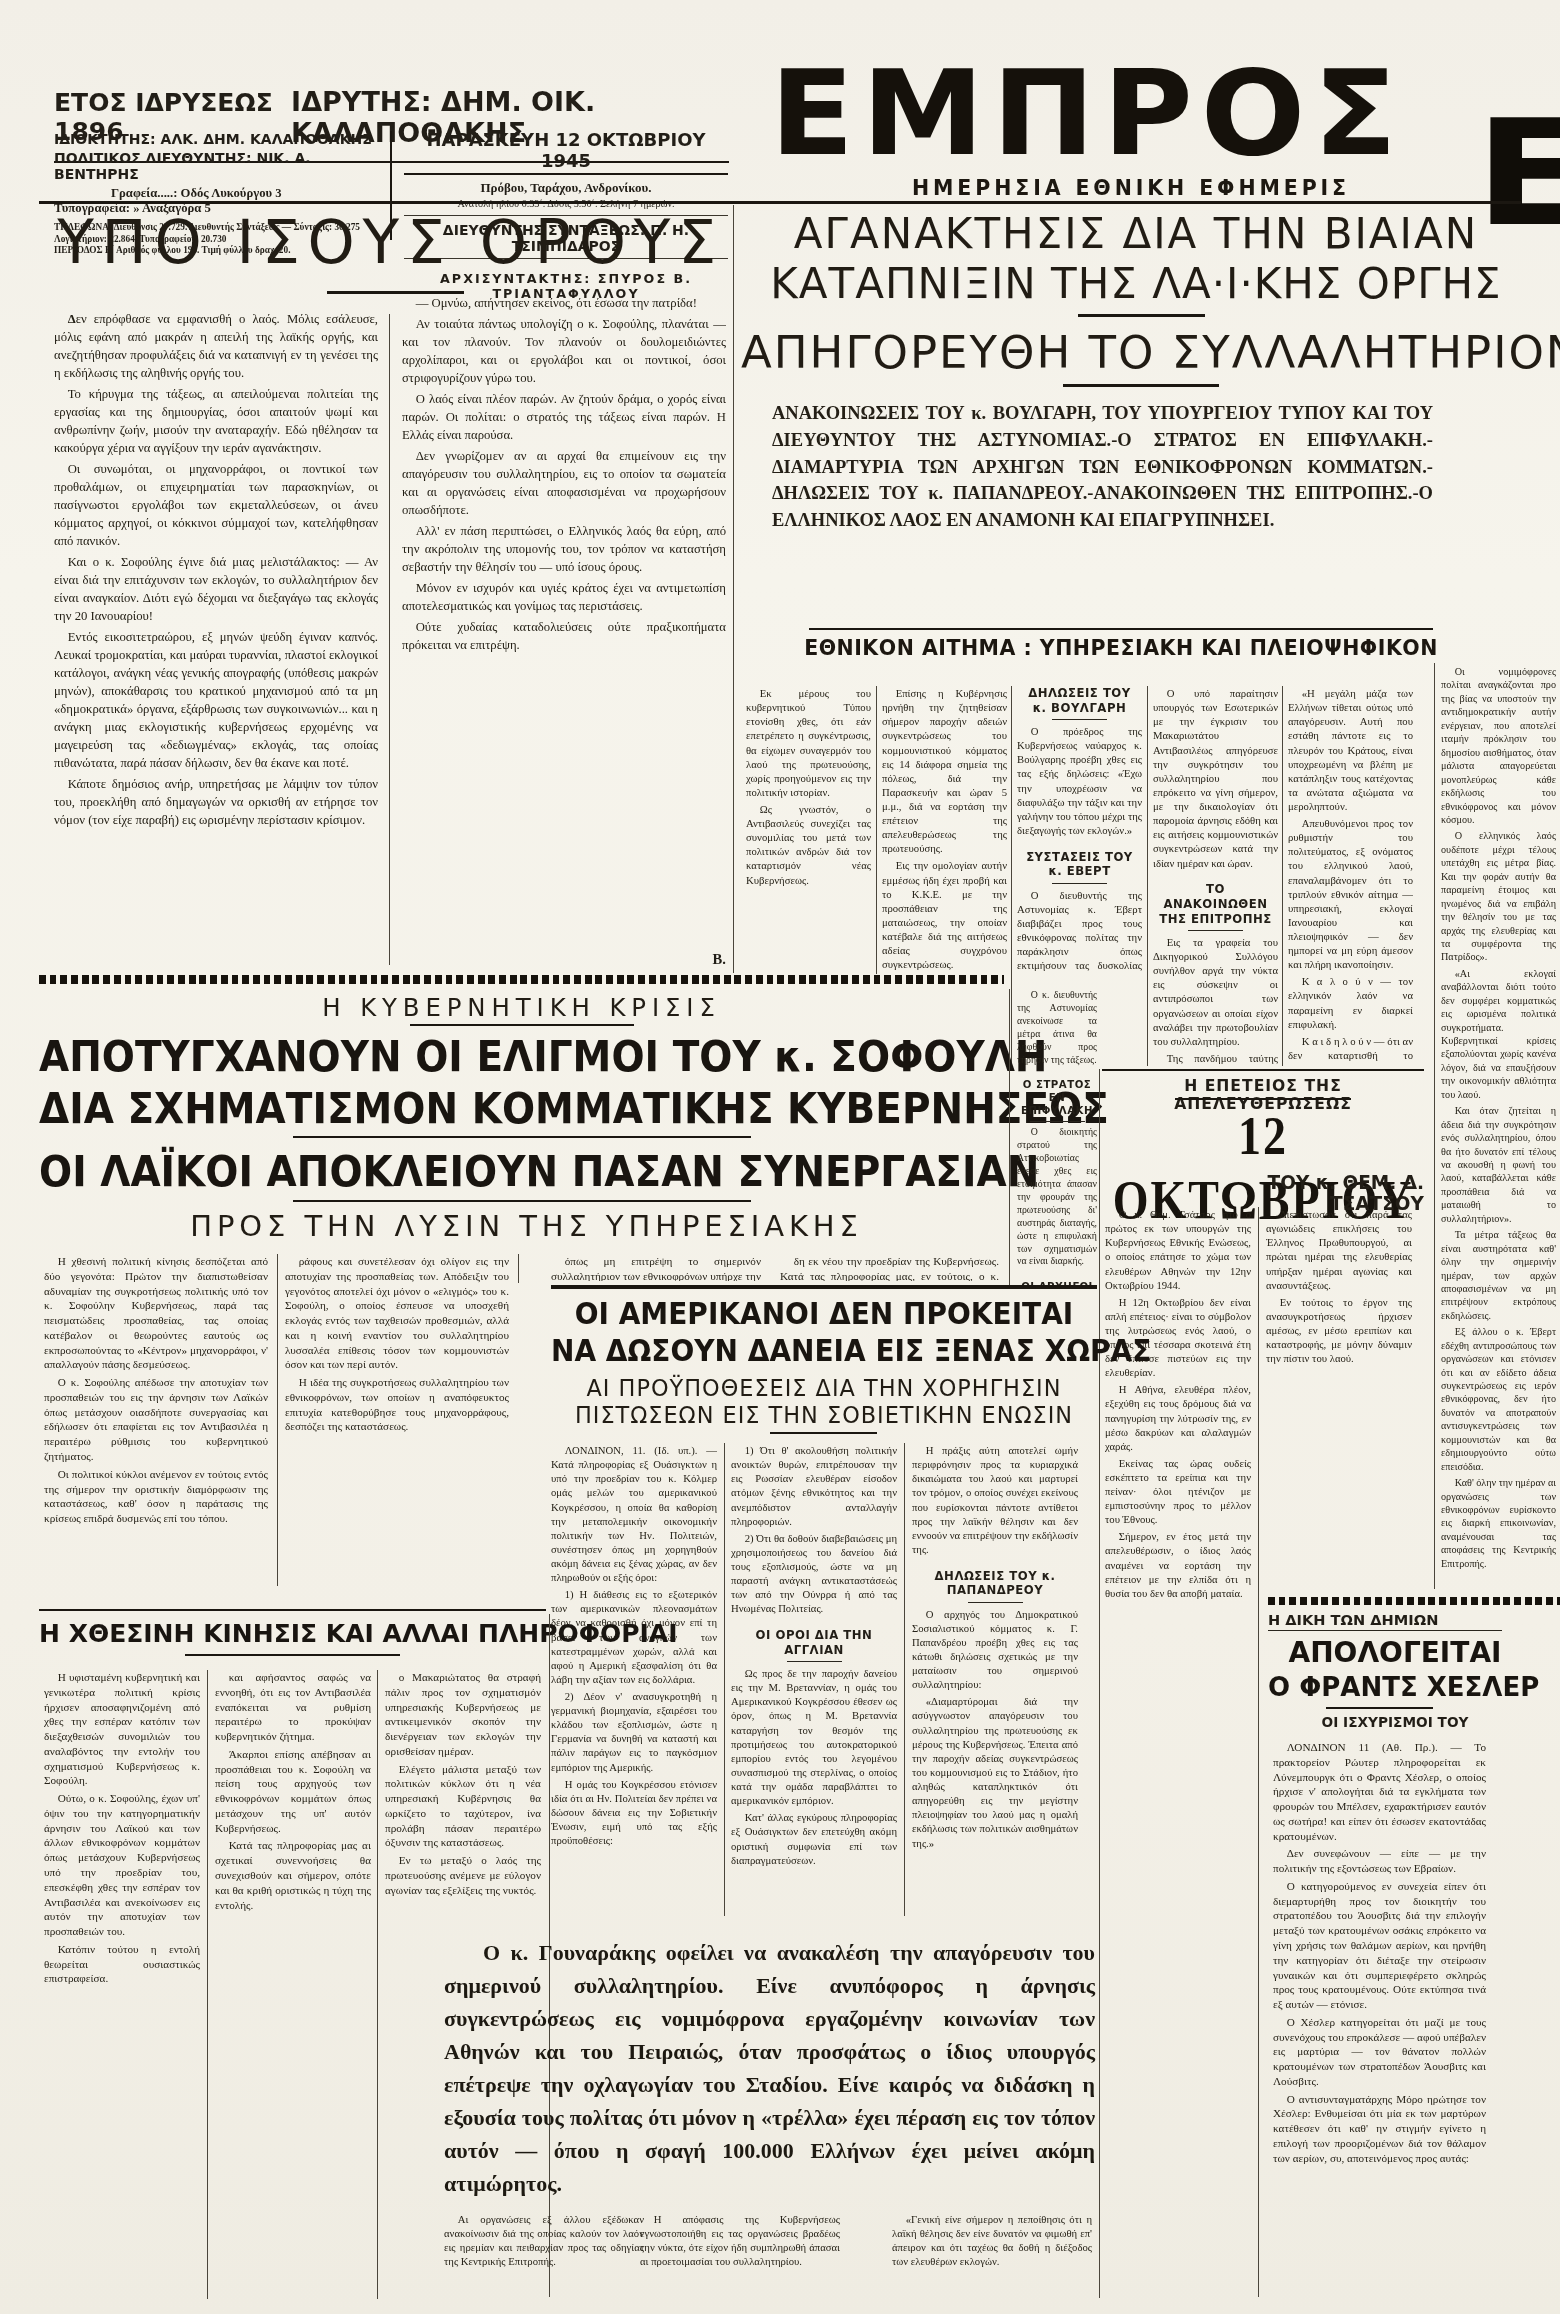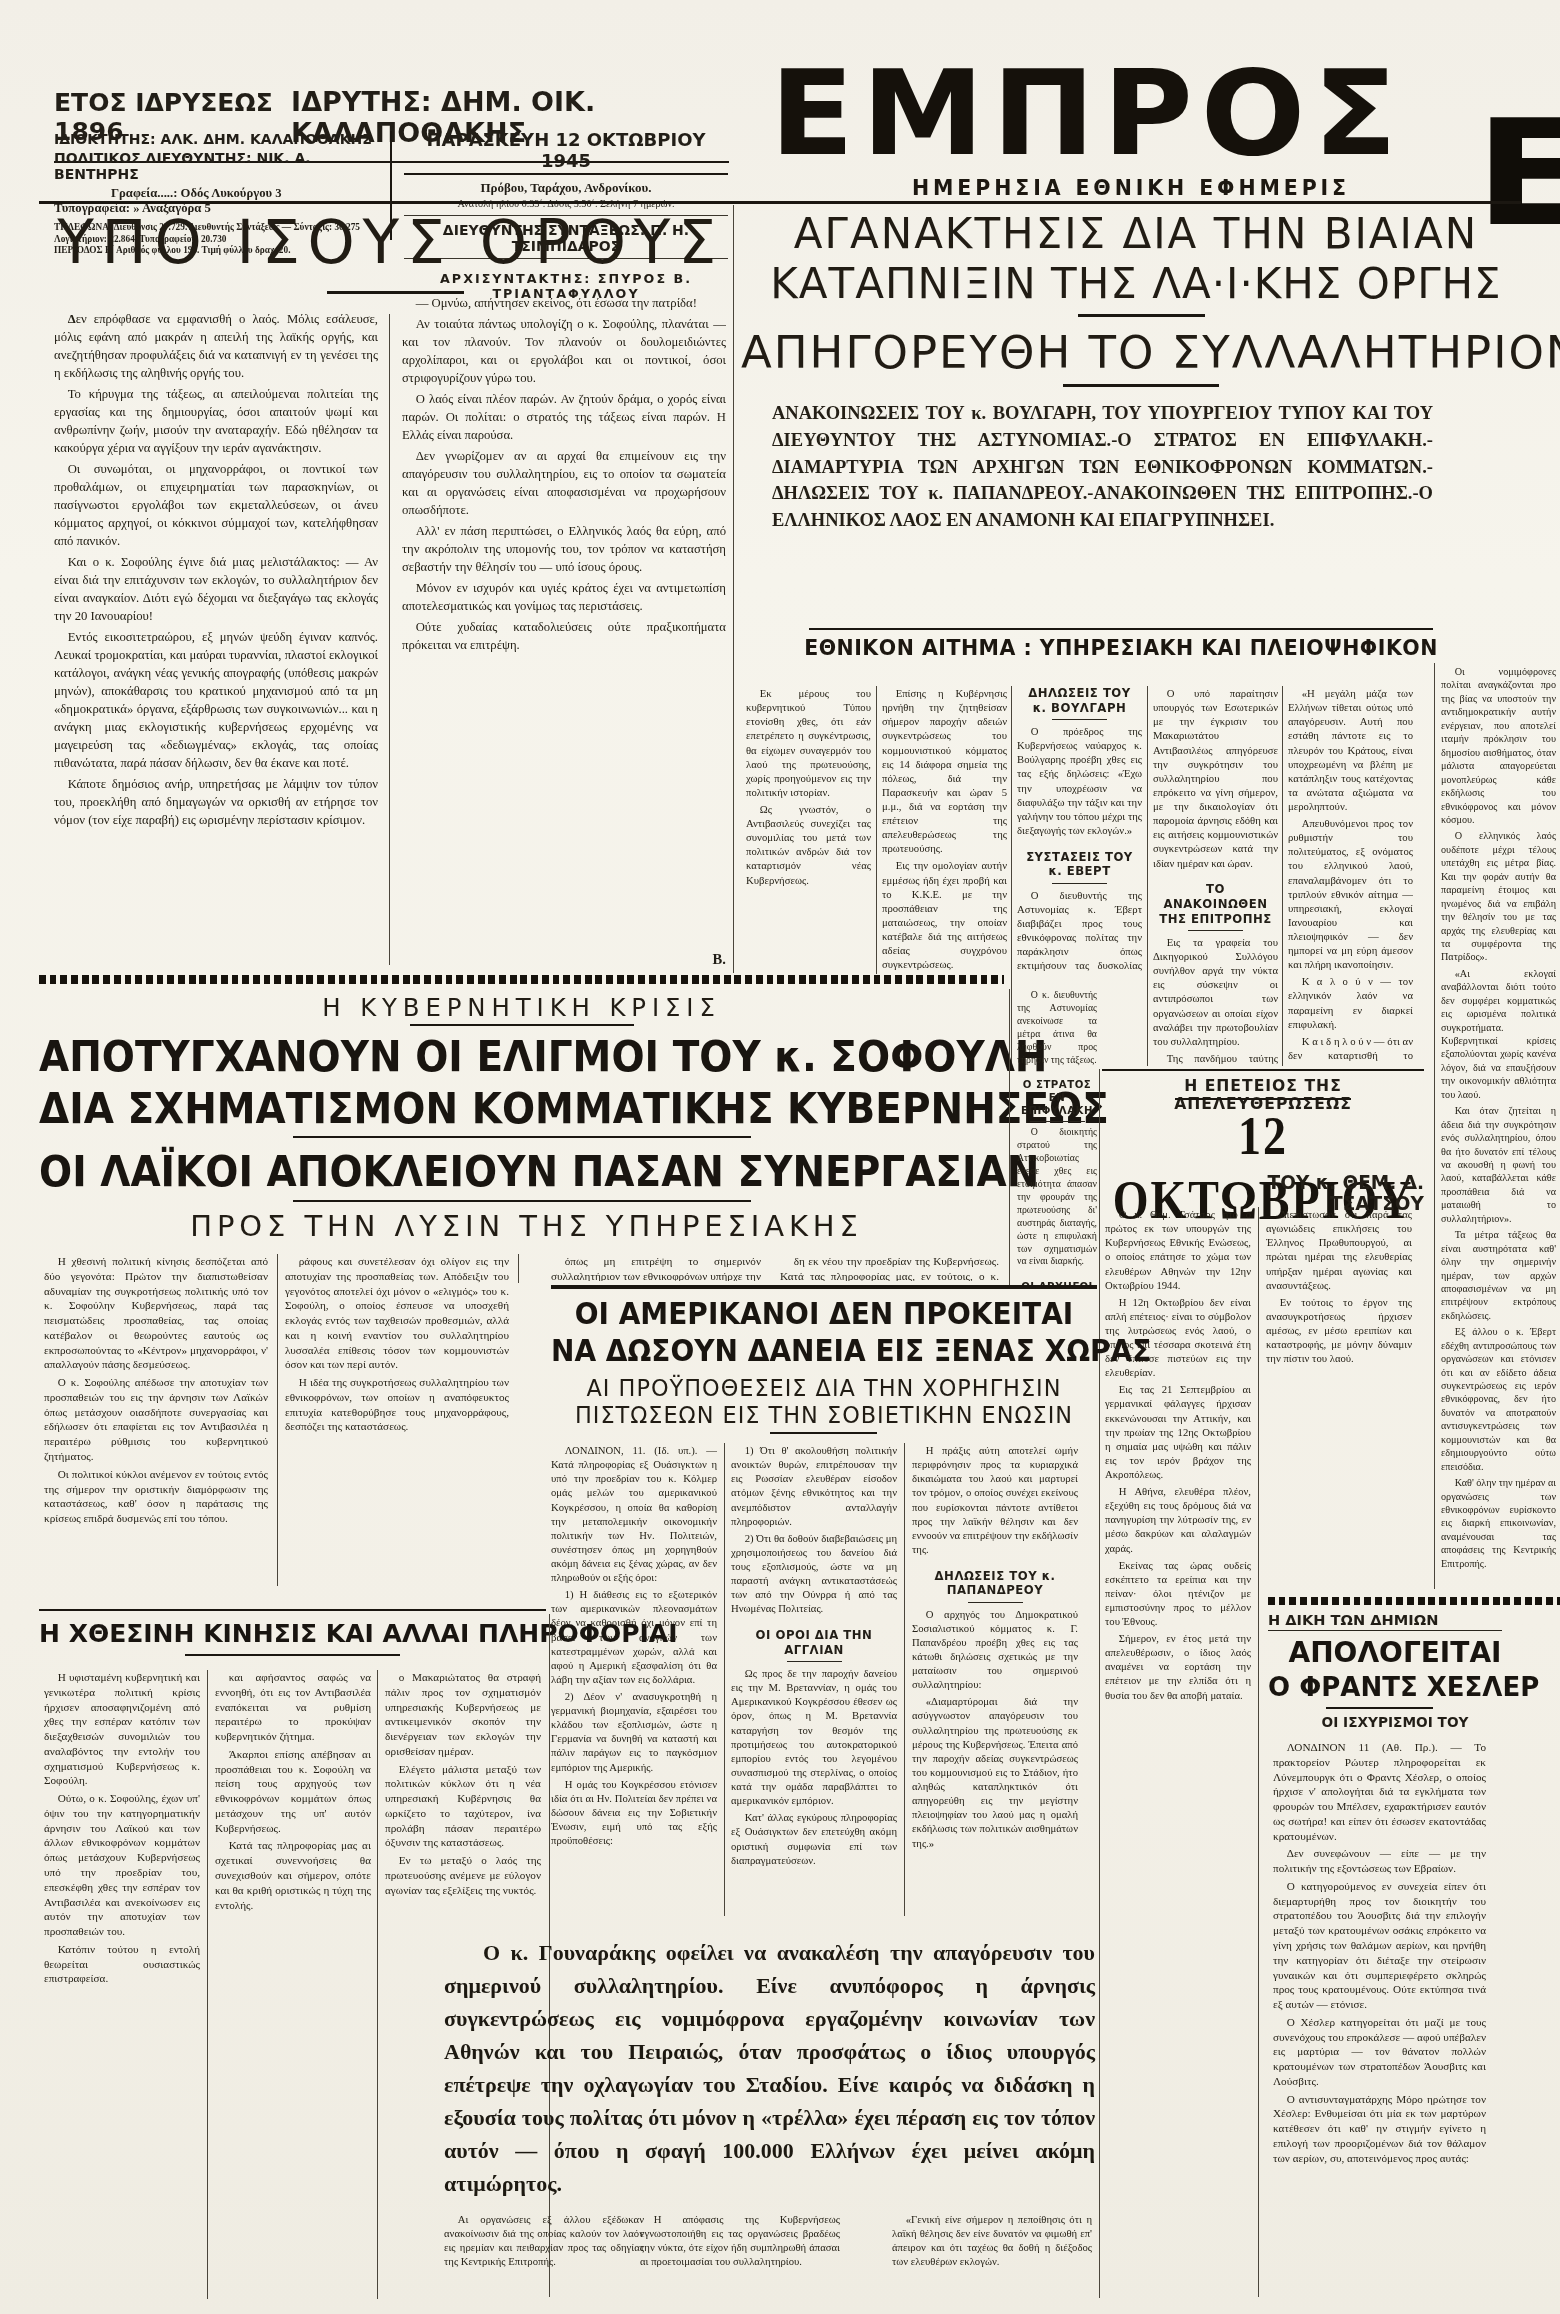--- a/index.html
+++ b/index.html
@@ -198,21 +198,20 @@
 
   <div class="abs" style="left:1102px;top:1069px;width:322px;border-top:2.9px double #1b1711;"></div>
   <div class="abs sans ctr" style="left:1102px;top:1077px;width:322px;font-weight:bold;font-size:15.6px;letter-spacing:1px;">Η ΕΠΕΤΕΙΟΣ ΤΗΣ ΑΠΕΛΕΥΘΕΡΩΣΕΩΣ</div>
   <div class="abs rule" style="left:1175px;top:1098px;width:176px;height:2px;"></div>
   <div class="abs ctr serif" style="left:1102px;top:1104px;width:322px;font-weight:bold;font-size:46px;letter-spacing:2px;transform:scaleY(1.2);transform-origin:top;color:#17130d;">12 ΟΚΤΩΒΡΙΟΥ</div>
   <div class="abs sans" style="left:1170px;top:1172px;width:254px;text-align:right;font-weight:bold;font-size:18.5px;">ΤΟΥ κ. ΘΕΜ. Δ. ΤΣΑΤΣΟΥ</div>
 
   <div class="abs bt" style="left:1105px;top:1207px;width:146px;height:1090px;">
       <p>Ο κ. Θεμ. Τσάτσος ήτο ο πρώτος εκ των υπουργών της Κυβερνήσεως Εθνικής Ενώσεως, ο οποίος επάτησε το χώμα των ελευθέρων Αθηνών την 12ην Οκτωβρίου 1944.</p>
       <p>Η 12η Οκτωβρίου δεν είναι απλή επέτειος· είναι το σύμβολον της λυτρώσεως ενός λαού, ο οποίος επί τέσσαρα σκοτεινά έτη δεν έπαυσε πιστεύων εις την ελευθερίαν.</p>
-      <p>Εις τας 21 Σεπτεμβρίου αι γερμανικαί φάλαγγες ήρχισαν εκκενώνουσαι την Αττικήν, και την πρωίαν της 12ης Οκτωβρίου η σημαία μας υψώθη και πάλιν εις τον ιερόν βράχον της Ακροπόλεως.</p>
       <p>Η Αθήνα, ελευθέρα πλέον, εξεχύθη εις τους δρόμους διά να πανηγυρίση την λύτρωσίν της, εν μέσω δακρύων και αλαλαγμών χαράς.</p>
       <p>Εκείνας τας ώρας ουδείς εσκέπτετο τα ερείπια και την πείναν· όλοι ητένιζον με εμπιστοσύνην προς το μέλλον του Έθνους.</p>
       <p>Σήμερον, εν έτος μετά την απελευθέρωσιν, ο ίδιος λαός αναμένει να εορτάση την επέτειον με την ελπίδα ότι η θυσία του δεν θα αποβή ματαία.</p>
     </div>
   <div class="abs vr" style="left:1258px;top:1207px;height:1090px;"></div>
   <div class="abs bt" style="left:1266px;top:1207px;width:146px;height:378px;">
       <p>Διεπίστωσαν ότι παρά τας αγωνιώδεις επικλήσεις του Έλληνος Πρωθυπουργού, αι πρώται ημέραι της ελευθερίας υπήρξαν ημέραι αγωνίας και ανασυντάξεως.</p>
       <p>Εν τούτοις το έργον της ανασυγκροτήσεως ήρχισεν αμέσως, εν μέσω ερειπίων και καταστροφής, με μόνην δύναμιν την πίστιν του λαού.</p>
     </div>
   <div class="abs vr" style="left:1099px;top:1069px;height:1229px;"></div>

